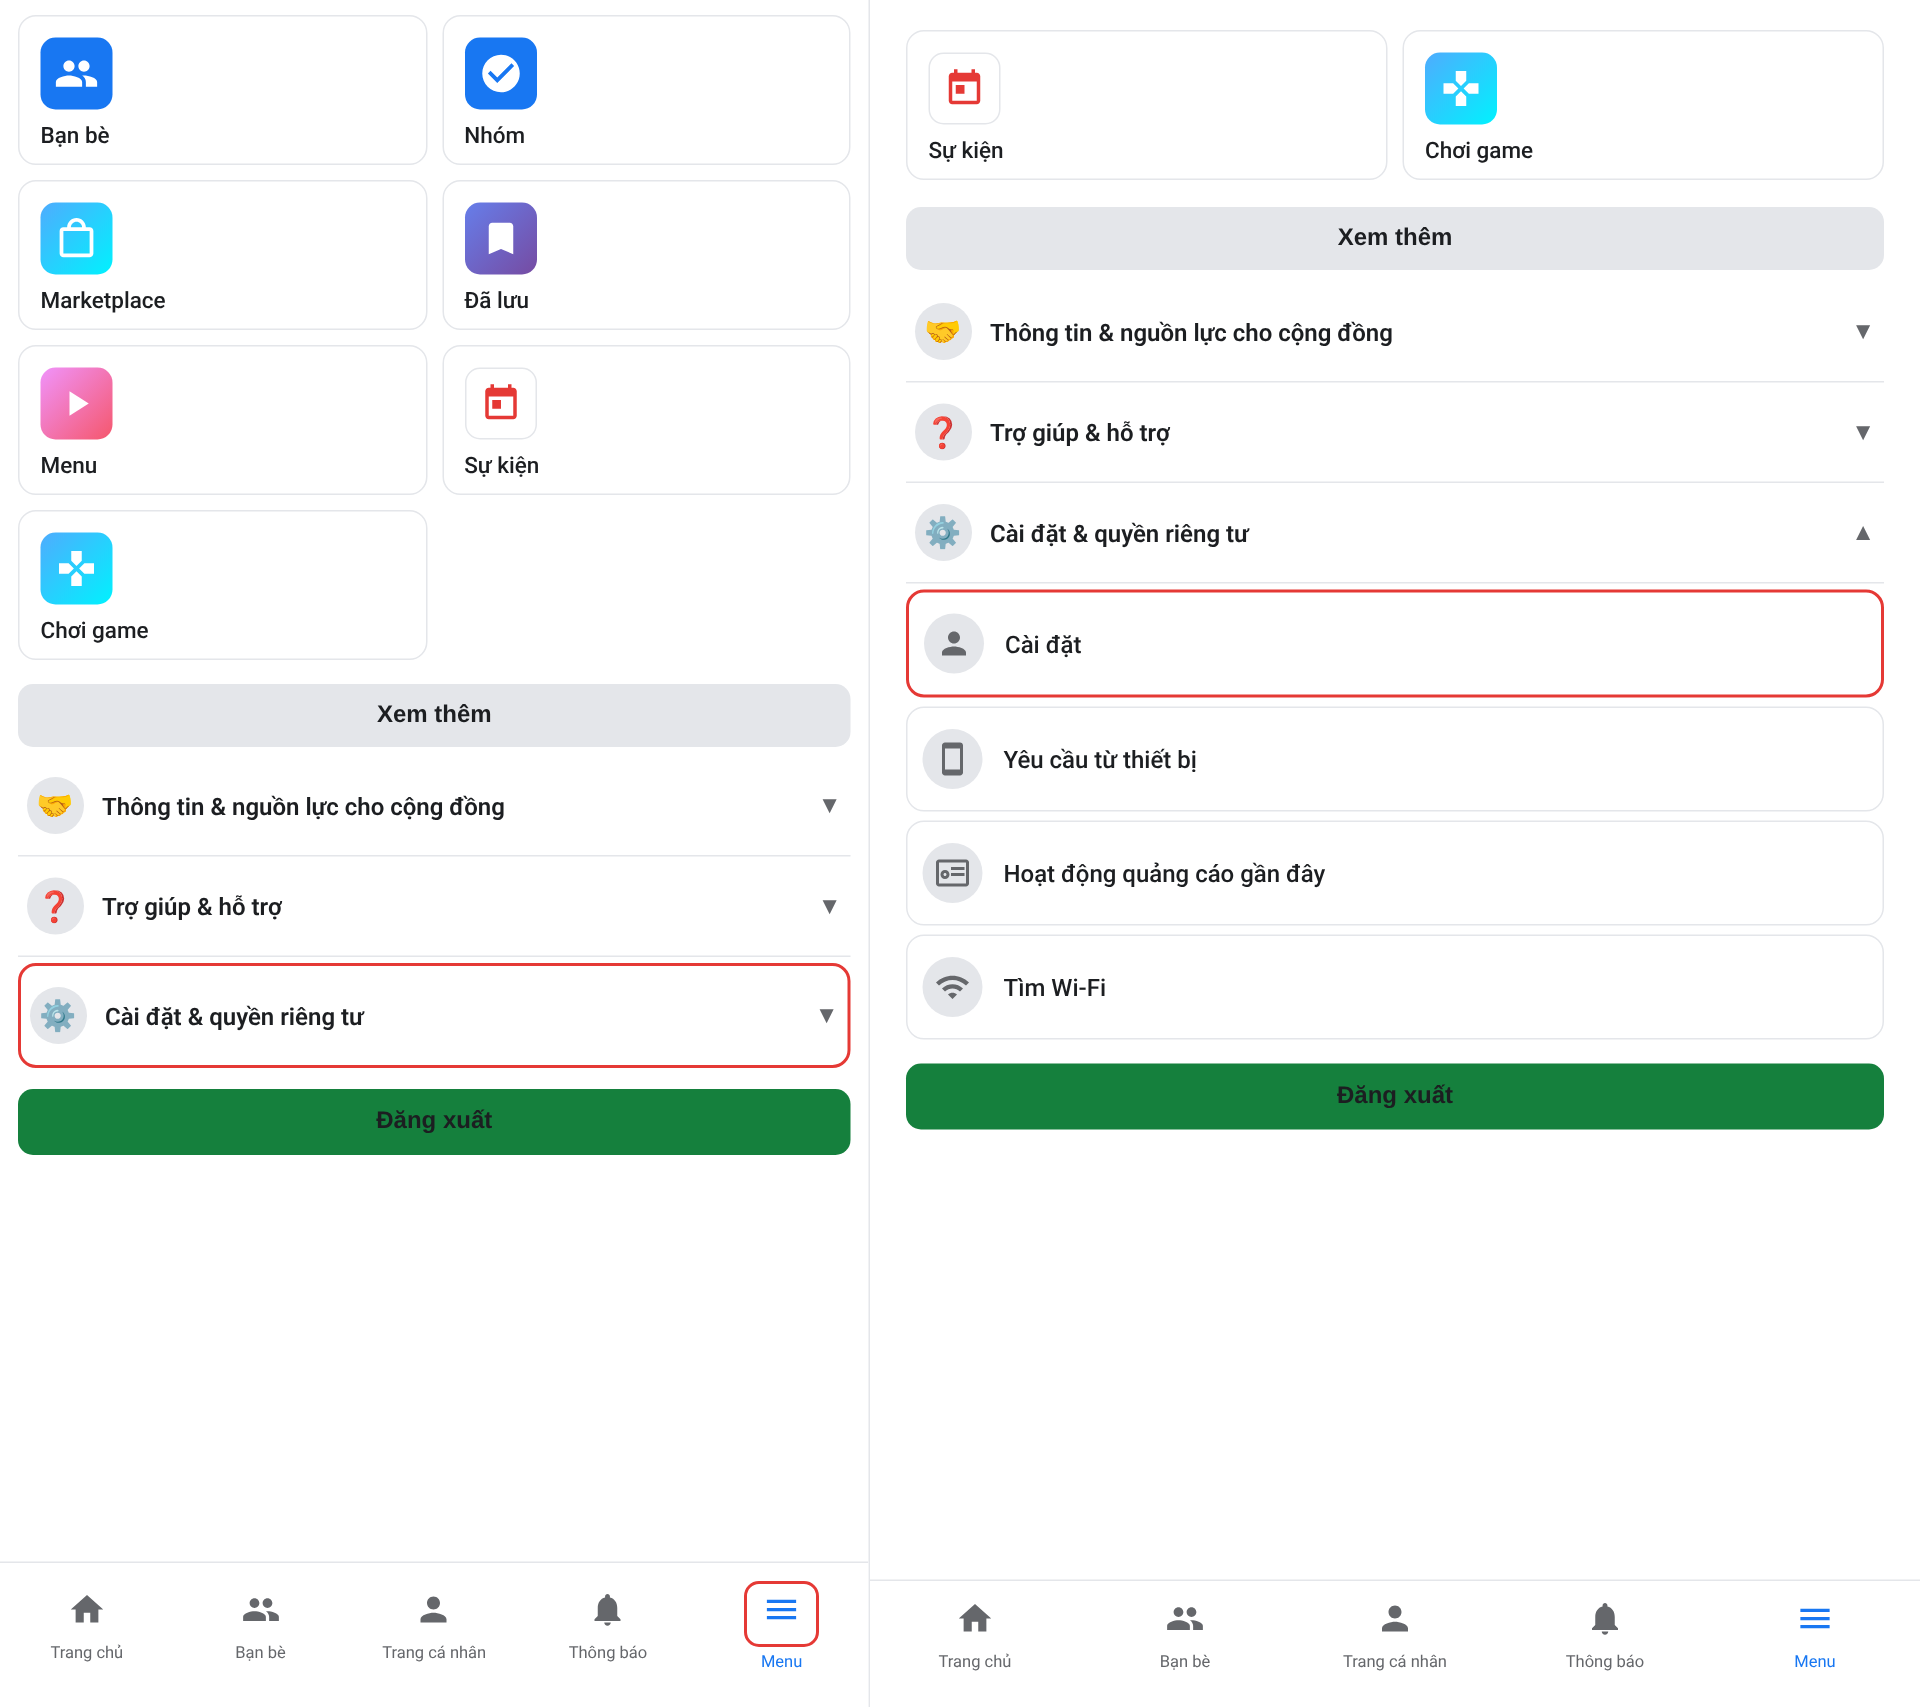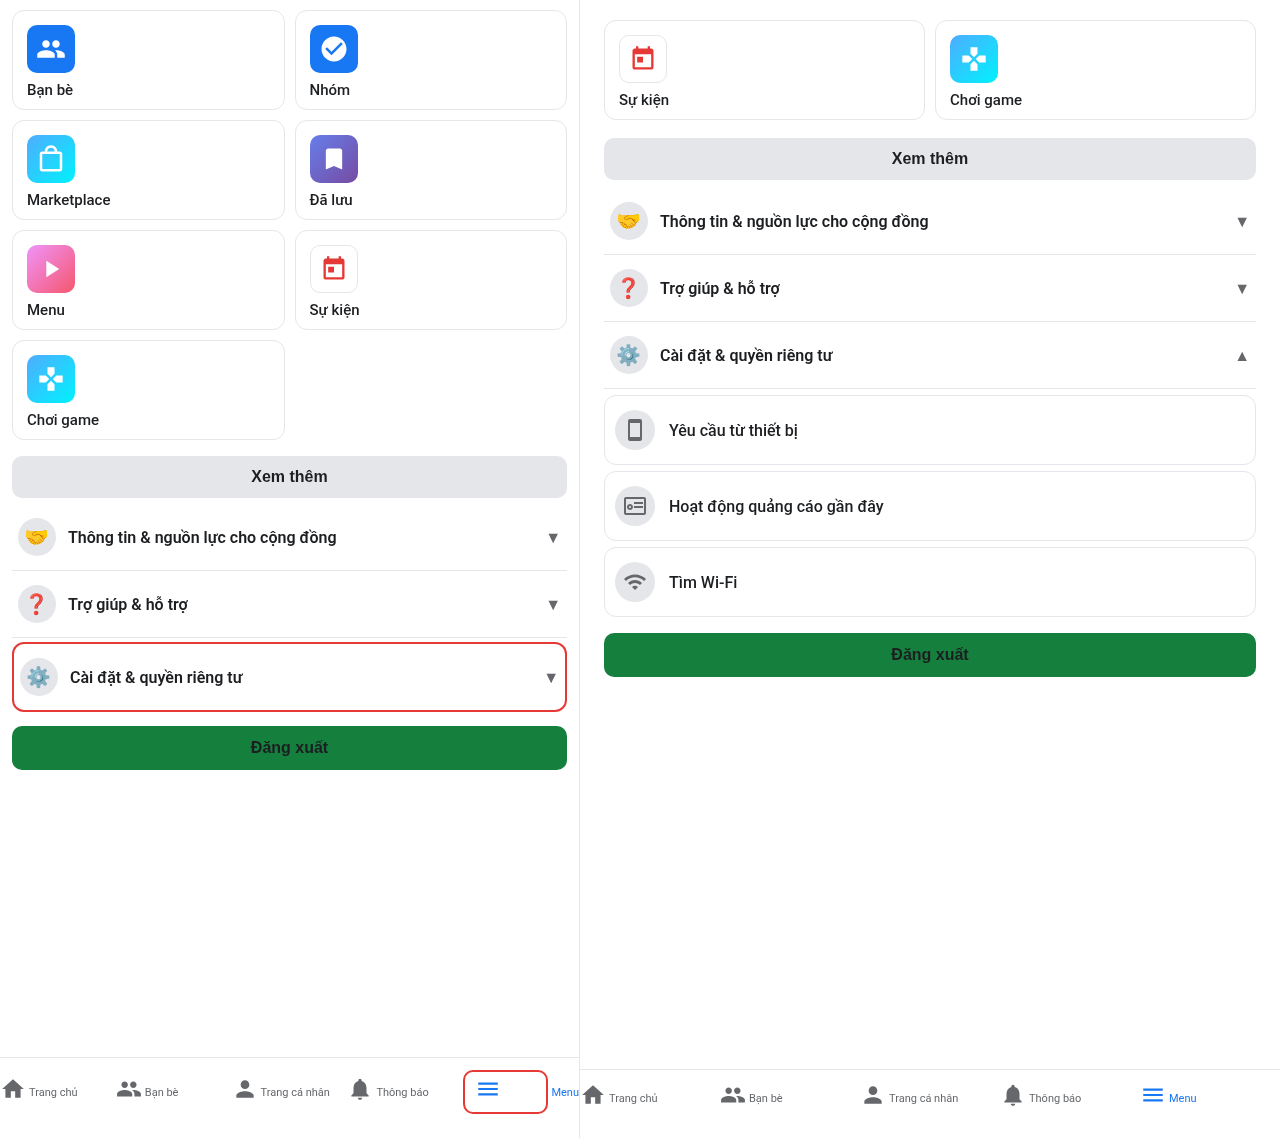--- a/index.html
+++ b/index.html
@@ -124,25 +124,26 @@
     }
     .bottom-nav {
       display: flex;
       border-top: 1px solid #e4e6ea;
       padding: 8px 0 20px 0;
       background: #fff;
     }
     .nav-item {
       flex: 1;
       display: flex;
-      flex-direction: row;
+      flex-direction: column;
       align-items: center;
       gap: 3px;
       cursor: pointer;
       padding: 4px 0;
+      justify-content: center;
     }
     .nav-item-icon {
       font-size: 24px;
       color: #65676b;
     }
     .nav-item-label {
       font-size: 11px;
       color: #65676b;
     }
     .nav-item.active .nav-item-icon { color: #1877f2; }
@@ -403,20 +404,28 @@
         <div class="menu-section-icon">❓</div>
         <span class="menu-section-text">Trợ giúp &amp; hỗ trợ</span>
         <span class="menu-section-chevron">▼</span>
       </div>
       <div class="menu-section-item">
         <div class="menu-section-icon">⚙️</div>
         <span class="menu-section-text">Cài đặt &amp; quyền riêng tư</span>
         <span class="menu-section-chevron">▲</span>
       </div>
 
+      <div class="right-section-item right-highlighted">
+        <div class="right-section-icon">
+          <svg width="24" height="24" viewBox="0 0 24 24" fill="#65676b">
+              <path d="M12 12c2.21 0 4-1.79 4-4s-1.79-4-4-4-4 1.79-4 4 1.79 4 4 4zm0 2c-2.67 0-8 1.34-8 4v2h16v-2c0-2.66-5.33-4-8-4z"></path>
+            </svg>
+        </div>
+        <span class="right-section-label">Cài đặt</span>
+      </div>
       <div class="right-section-item">
         <div class="right-section-icon">
           <svg width="24" height="24" viewBox="0 0 24 24" fill="#65676b">
               <path d="M17 1.01L7 1c-1.1 0-2 .9-2 2v18c0 1.1.9 2 2 2h10c1.1 0 2-.9 2-2V3c0-1.1-.9-1.99-2-1.99zM17 19H7V5h10v14z"></path>
             </svg>
         </div>
         <span class="right-section-label">Yêu cầu từ thiết bị</span>
       </div>
       <div class="right-section-item">
         <div class="right-section-icon">

